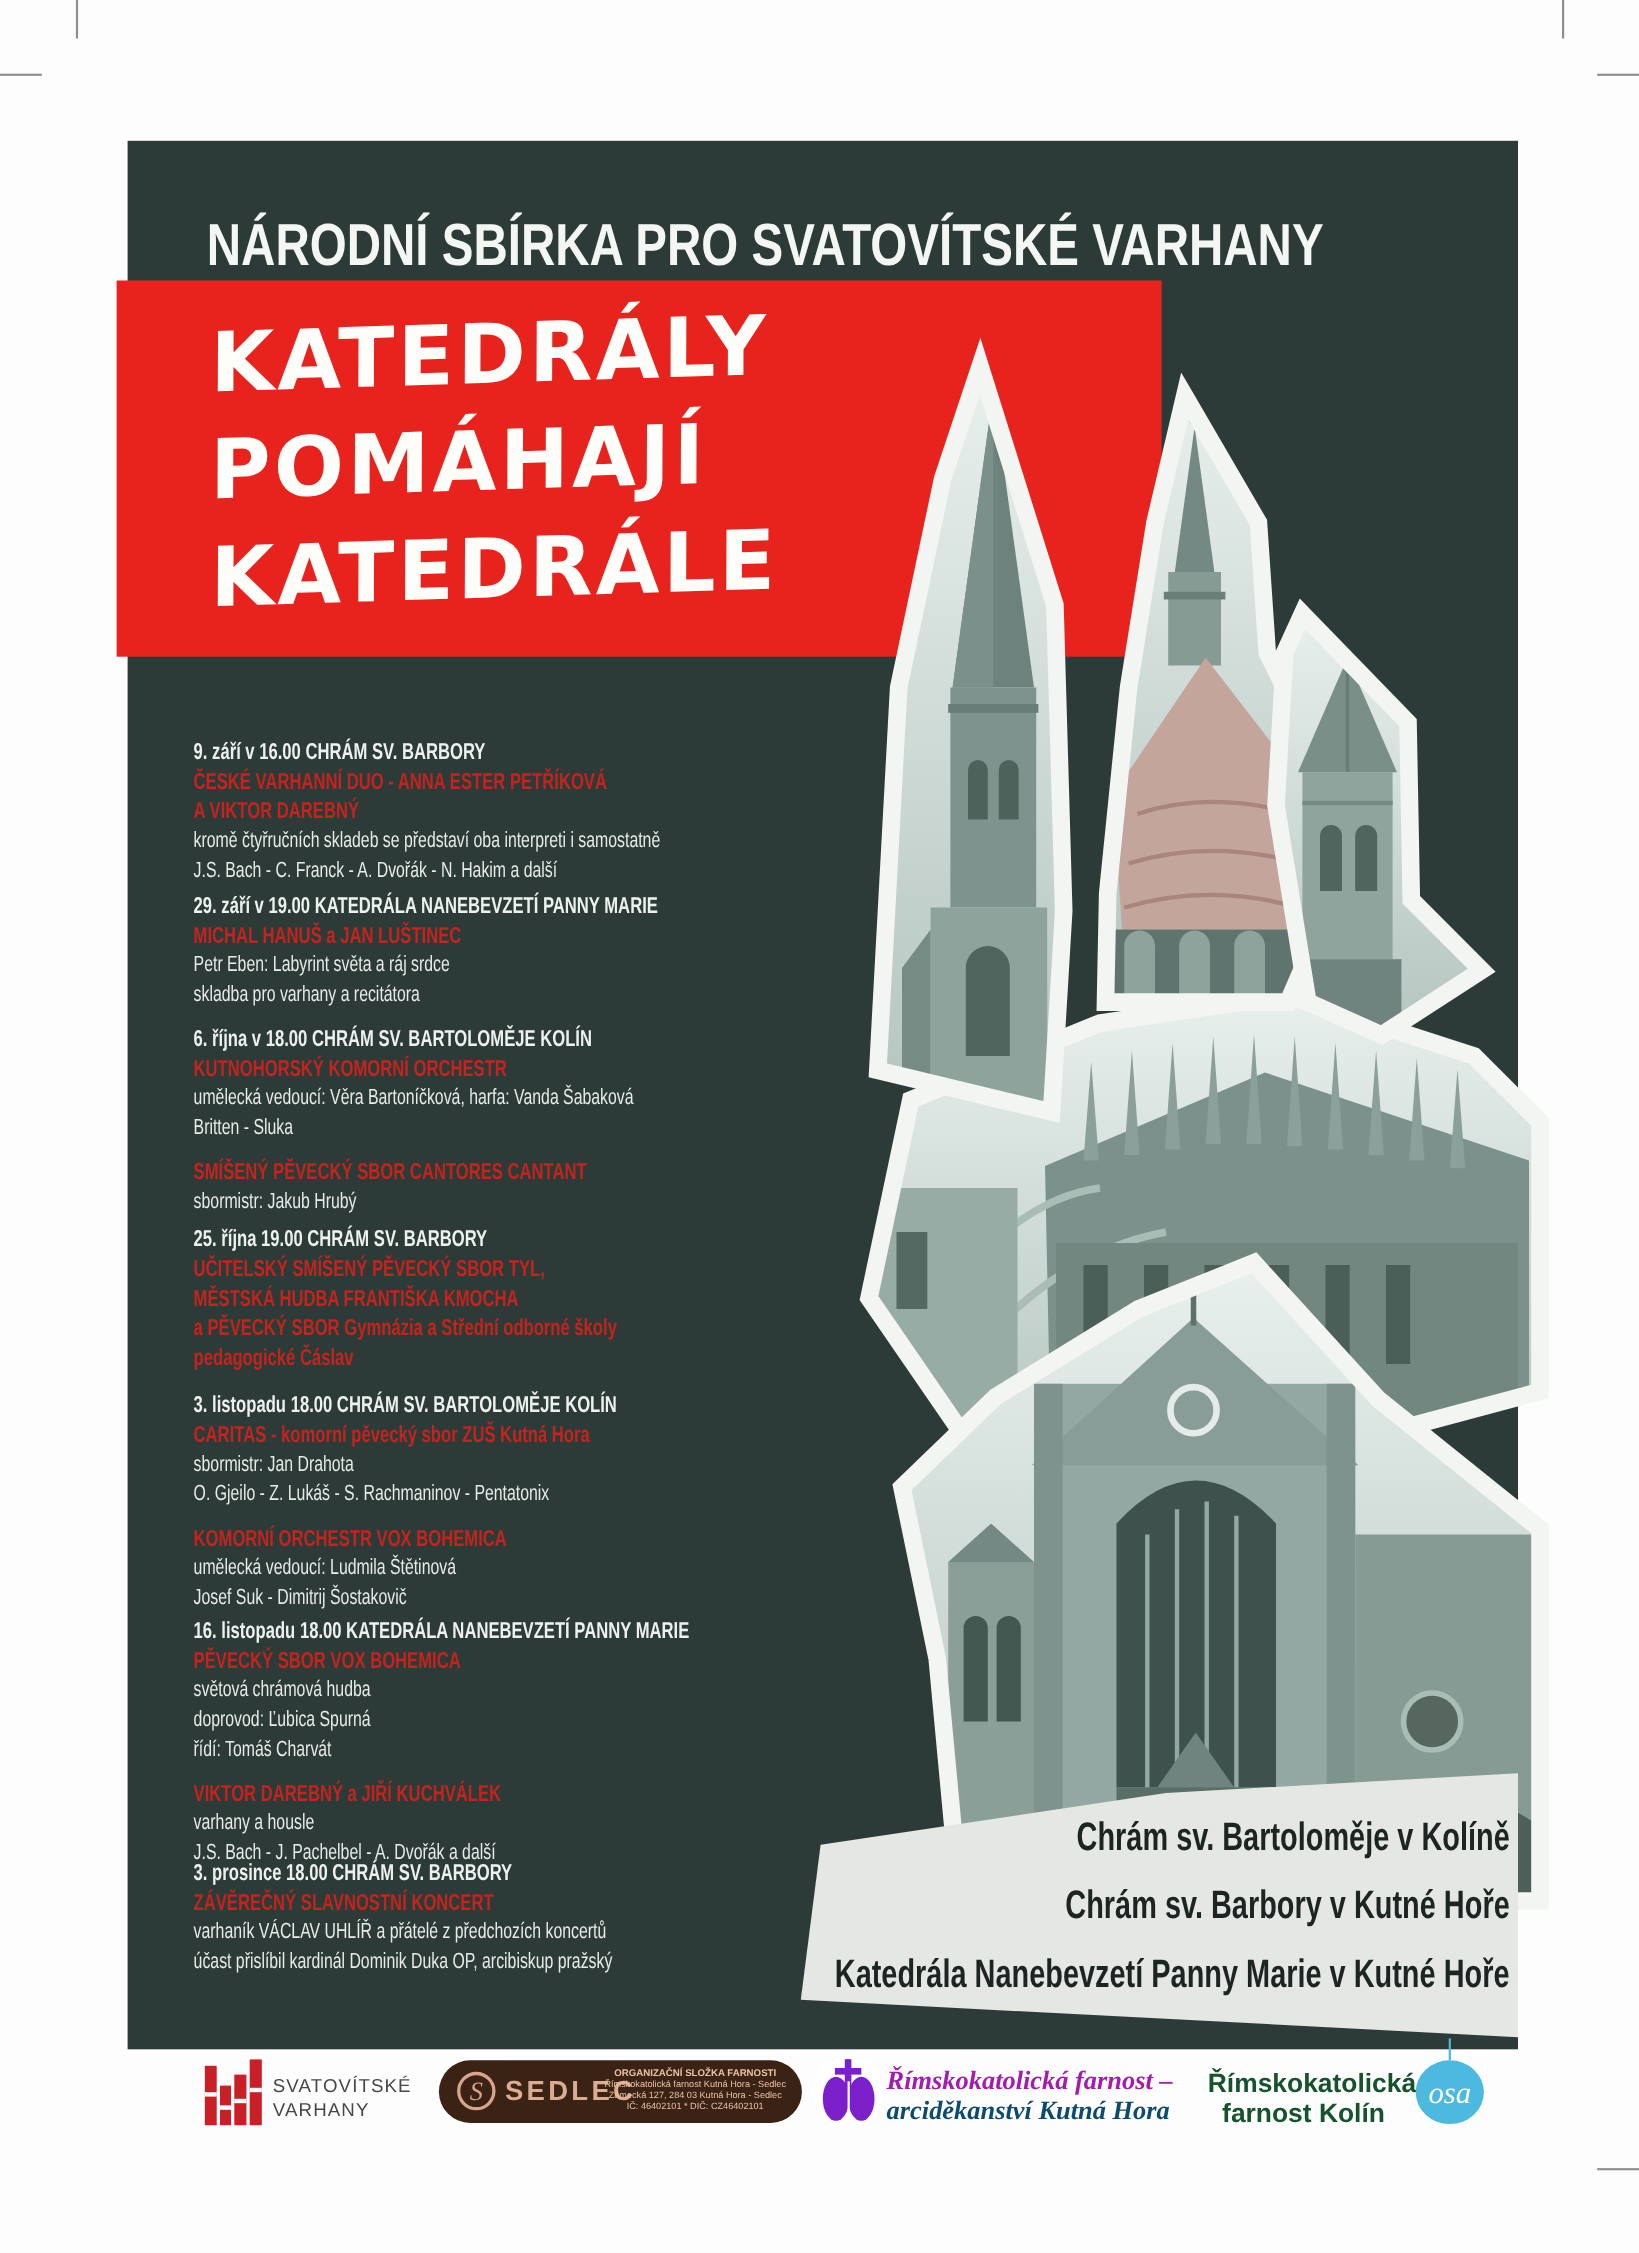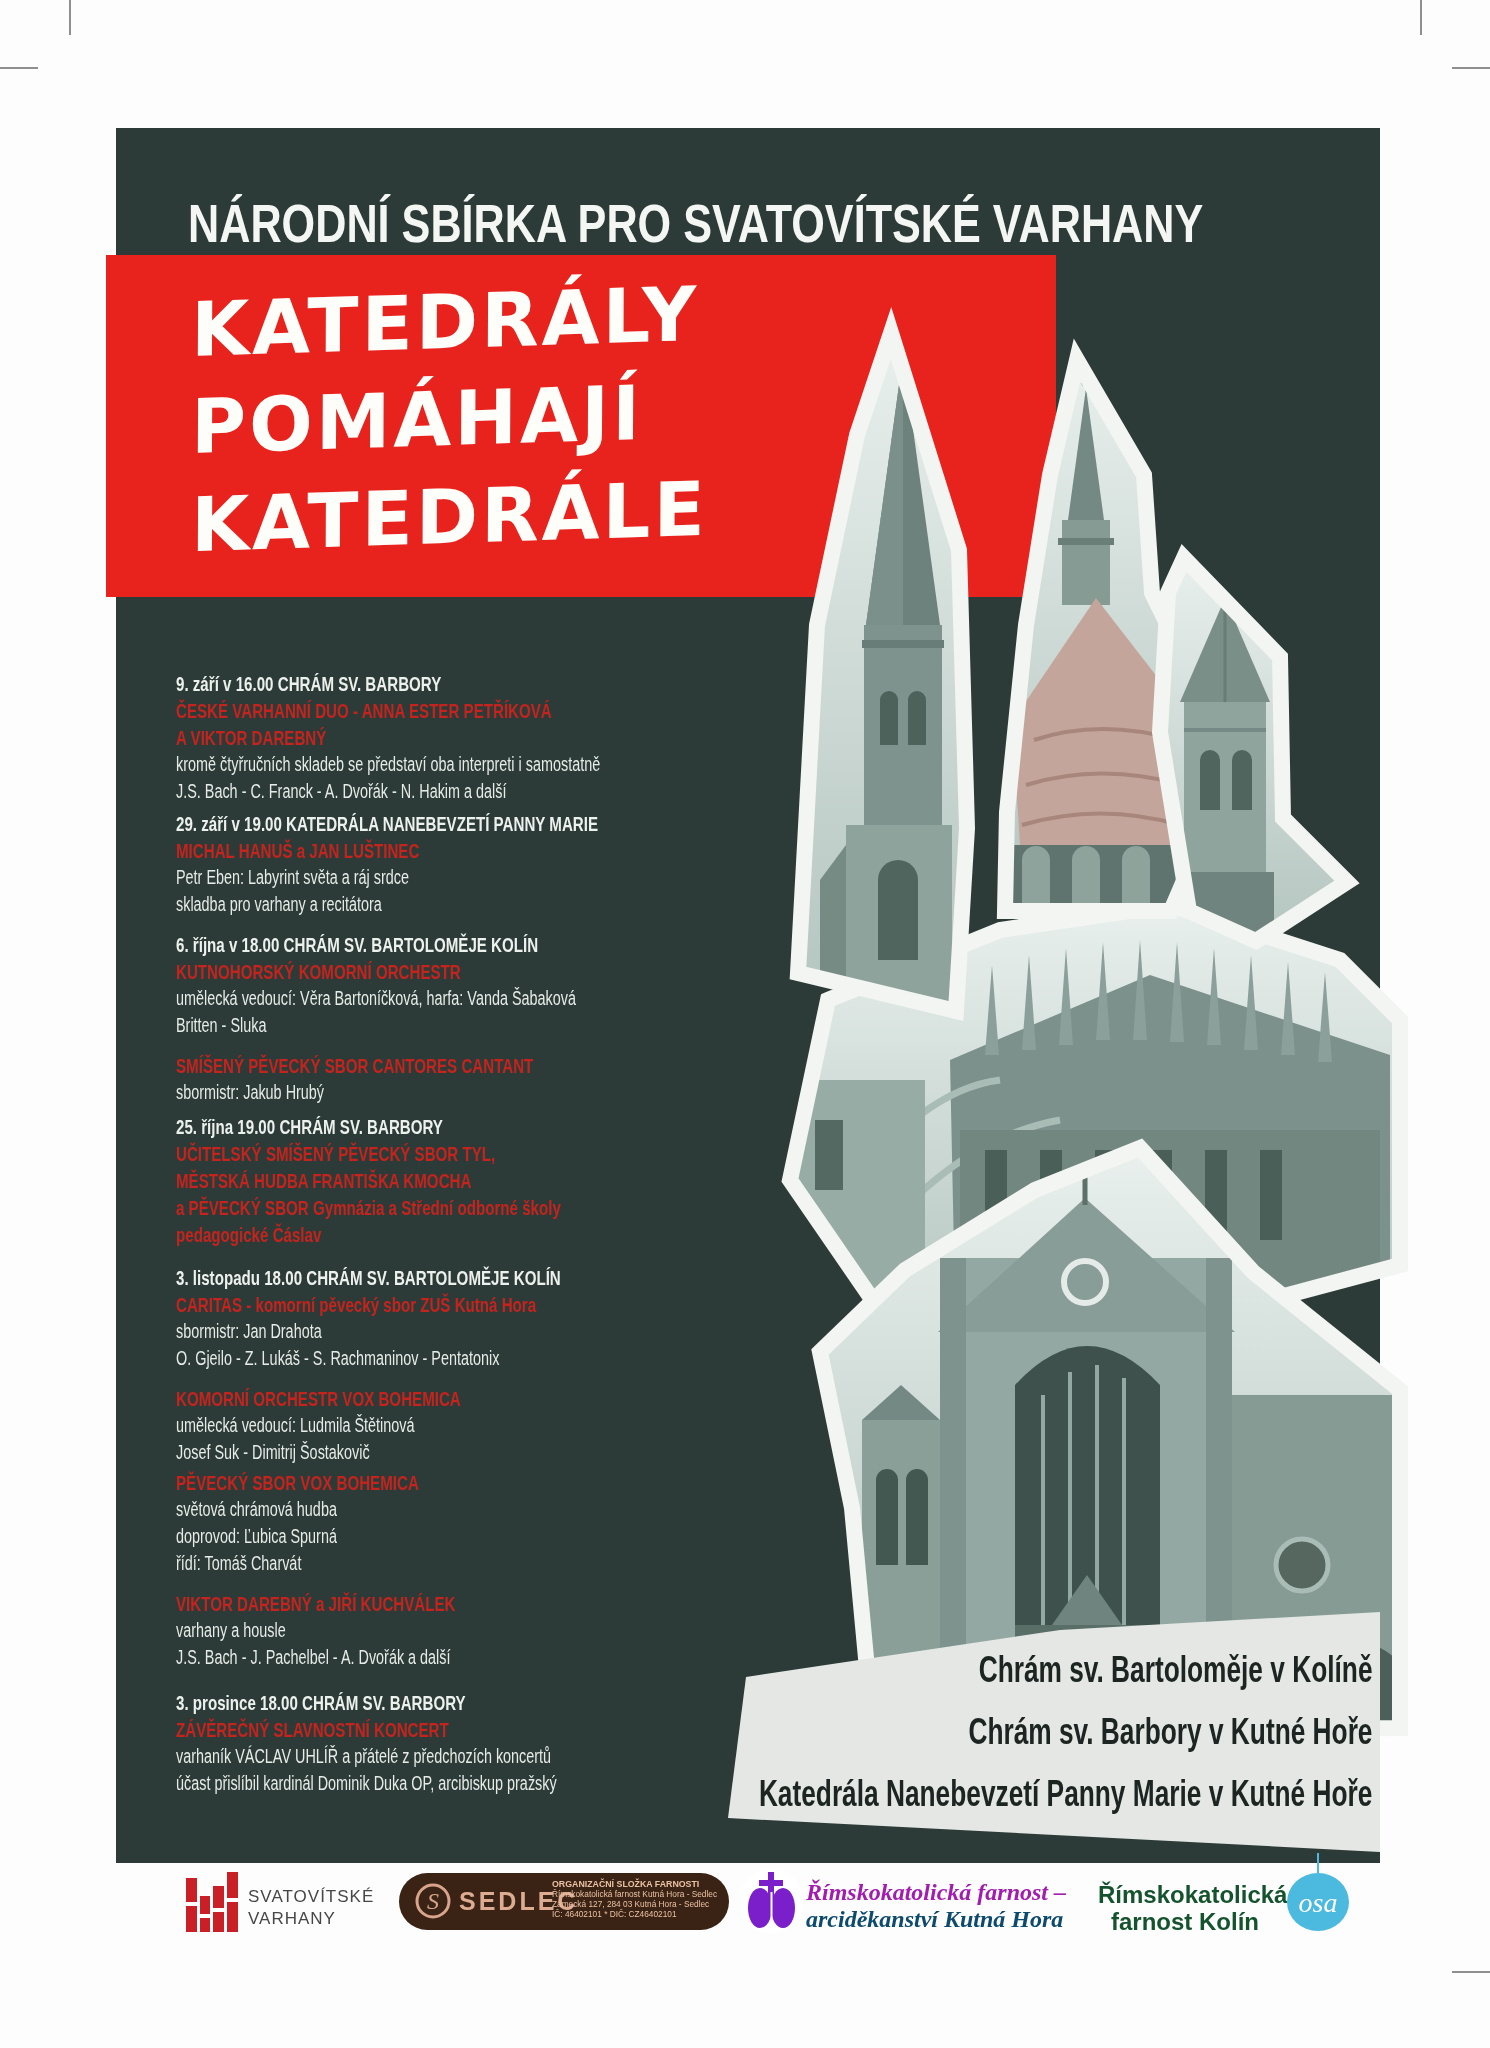--- a/index.html
+++ b/index.html
@@ -30,21 +30,21 @@
               font-size:36px;font-weight:bold;color:#1c2522;white-space:nowrap;}
   .sxr{display:inline-block;transform:scaleX(.73);transform-origin:100% 50%;}
   
   .sv-text{position:absolute;left:248px;top:1886px;color:#474747;}
   .sv1{font-size:17px;letter-spacing:1px;line-height:22px;}
   .sv2{font-size:17px;font-weight:normal;letter-spacing:1px;line-height:22px;}
   .sedlec-box{position:absolute;left:399px;top:1873px;width:330px;height:57px;border-radius:29px;
               background:#3a2315;}
   .sedlec-name{position:absolute;left:60px;top:14px;color:#dcab92;font-size:25px;font-weight:bold;
                letter-spacing:3px;}
-  .sedlec-small{position:absolute;left:153px;top:6px;width:186px;text-align:left;color:#ecc2a4;
+  .sedlec-small{position:absolute;left:140px;top:6px;width:186px;text-align:center;color:#ecc2a4;
                 font-size:8.3px;line-height:10px;}
   .sedlec-small .b{font-weight:bold;font-size:8.8px;}
   .fkh-text{position:absolute;left:806px;top:1879px;font-family:"Liberation Serif",serif;font-weight:bold;
             font-size:24px;line-height:27px;white-space:nowrap;font-style:italic;}
   .fkh1{color:#a21caf;} .fkh2{color:#0c4a6e;}
   .kolin{position:absolute;left:1098px;top:1881px;width:174px;text-align:center;color:#14532d;
          font-weight:bold;font-size:24px;line-height:27px;}
   svg{display:block;}
 </style>
 </head>
@@ -230,20 +230,21 @@
           <div class="line date"><span class="cx">3. listopadu 18.00 CHRÁM SV. BARTOLOMĚJE KOLÍN</span></div>
           <div class="line artist"><span class="cx">CARITAS - komorní pěvecký sbor ZUŠ Kutná Hora</span></div>
           <div class="line info"><span class="cx">sbormistr: Jan Drahota</span></div>
           <div class="line info"><span class="cx">O. Gjeilo - Z. Lukáš - S. Rachmaninov - Pentatonix</span></div>
           <div class="gap"></div>
           <div class="line artist"><span class="cx">KOMORNÍ ORCHESTR VOX BOHEMICA</span></div>
           <div class="line info"><span class="cx">umělecká vedoucí: Ludmila Štětinová</span></div>
           <div class="line info"><span class="cx">Josef Suk - Dimitrij Šostakovič</span></div>
         </div>
         <div class="cblock" style="top: 1341px;">
+          <div class="line date"><span class="cx">16. listopadu 18.00 KATEDRÁLA NANEBEVZETÍ PANNY MARIE</span></div>
           <div class="line artist"><span class="cx">PĚVECKÝ SBOR VOX BOHEMICA</span></div>
           <div class="line info"><span class="cx">světová chrámová hudba</span></div>
           <div class="line info"><span class="cx">doprovod: Ľubica Spurná</span></div>
           <div class="line info"><span class="cx">řídí: Tomáš Charvát</span></div>
           <div class="gap"></div>
           <div class="line artist"><span class="cx">VIKTOR DAREBNÝ a JIŘÍ KUCHVÁLEK</span></div>
           <div class="line info"><span class="cx">varhany a housle</span></div>
           <div class="line info"><span class="cx">J.S. Bach - J. Pachelbel - A. Dvořák a další</span></div>
         </div>
         <div class="cblock" style="top: 1561px;">

